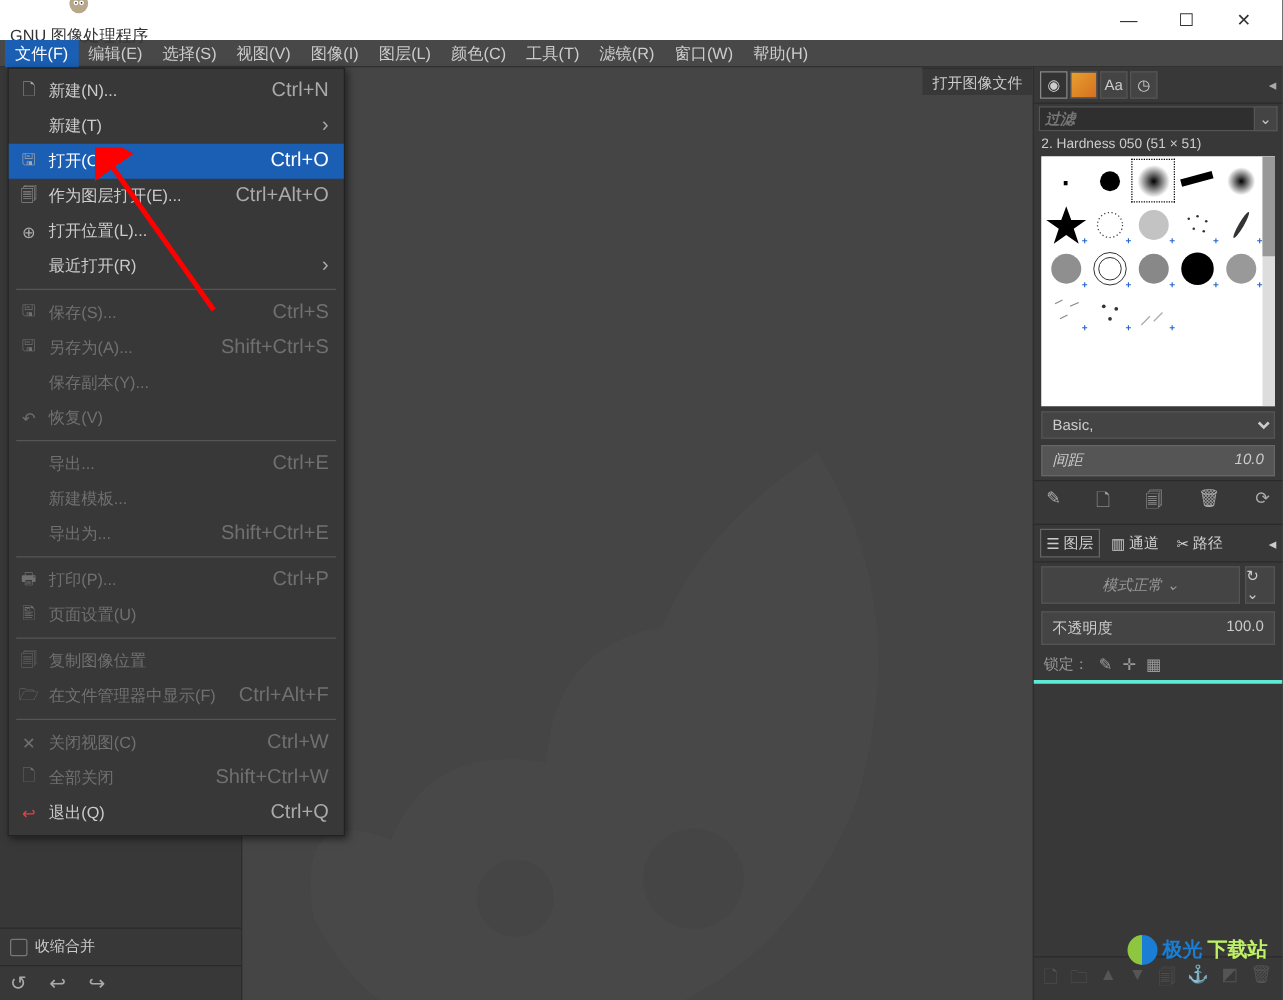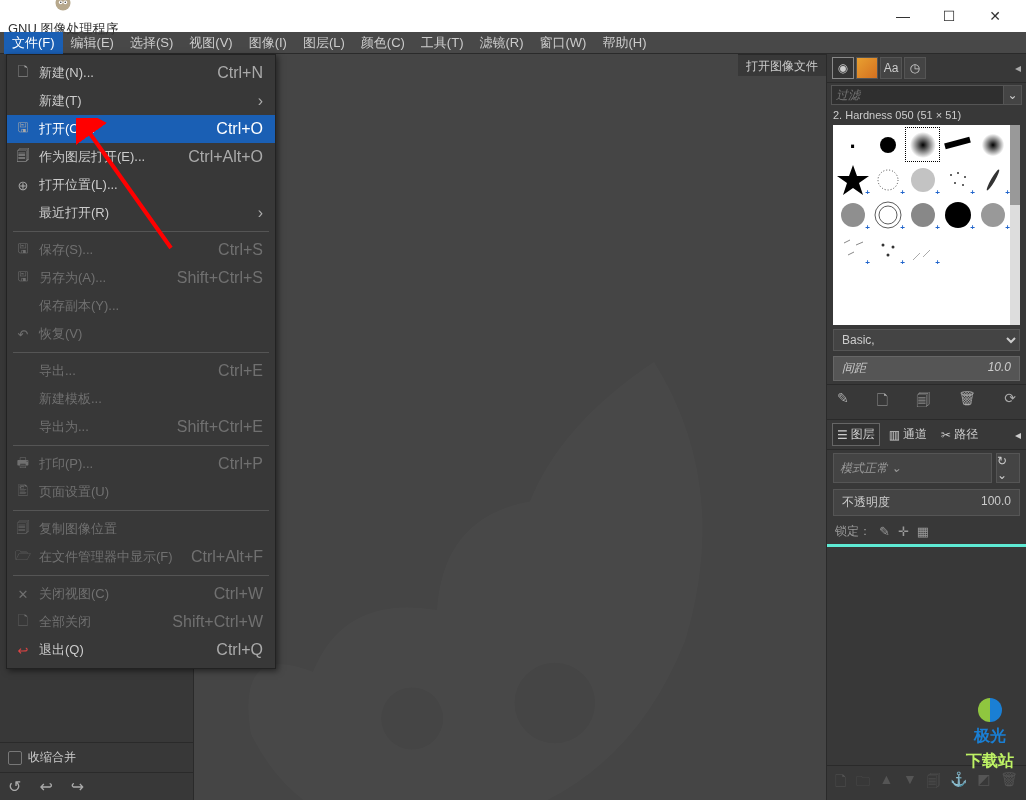--- a/index.html
+++ b/index.html
@@ -48,50 +48,50 @@
 
 
 .wilber { position: absolute; right: -40px; bottom: -120px; opacity: 0.18; }
 
 
 .right-panel .tabrow { display: flex; align-items: center; gap: 2px; padding: 3px 5px; border-bottom: 1px solid #2a2a2a; }
 .right-panel .tabrow .tab-btn { width: 22px; height: 22px; border: 1px solid #555; background: #444; display: flex; align-items: center; justify-content: center; font-size: 12px; cursor:pointer;}
 .right-panel .tabrow .tab-btn.active { background: #333; border-color:#888; }
 .right-panel .tabrow .arrow-btn { margin-left: auto; cursor:pointer; font-size:12px; color:#aaa;}
 .right-panel .search { display: flex; padding: 2px 4px; }
-.right-panel .search input { flex: 1; background: #2f2f2f; border: 1px solid #555; color: #f9a8d4; font-style: italic; padding: 2px 4px; font-size: 12px; font-family:inherit;}
+.right-panel .search input { flex: 1; background: #2f2f2f; border: 1px solid #555; color: #f9a8d4; font-style: italic; padding: 2px 4px; font-size: 12px; font-family:inherit;font-weight:bold;}
 .right-panel .search .dd { width: 18px; background: #444; border: 1px solid #555; border-left: none; display:flex;align-items:center;justify-content:center;cursor:pointer;}
 .right-panel .brush-title { font-size: 11px; color:#ccc; padding: 2px 6px; }
 .right-panel .brush-grid { background: #fff; margin: 2px 6px; height: 200px; position: relative; overflow:hidden;}
 .right-panel .brush-grid .scrollbar { position: absolute; right:0; top:0; width:10px; height:100%; background:#ddd;}
 .right-panel .brush-grid .scrollbar .thumb { width:100%; height:40%; background:#999; }
 .right-panel .brush-row { display: flex; flex-wrap: wrap; padding:2px; }
 .right-panel .brush-cell { width: 35px; height: 35px; display:flex; align-items:center; justify-content:center; position:relative;}
 .right-panel .brush-cell.selected { border:1px dotted #000;}
 .right-panel .brush-cell .plus { position:absolute; right:0; bottom:0; font-size:8px; color:#2266cc; font-weight:bold;}
 .right-panel .control-row { display:flex; align-items:center; padding:2px 6px; }
 .right-panel .control-row select, .right-panel .control-row input { flex:1; background:#444; border:1px solid #555; color:#ccc; font-size:12px; padding:2px 4px; font-family:inherit;}
 .right-panel .label-val { display:flex; justify-content:space-between; padding:3px 8px; background:#555; margin:3px 6px; border:1px solid #666;font-style:italic;}
 .right-panel .icon-row { display:flex; gap: 14px; justify-content: space-between; padding:5px 10px; border-top:1px solid #2a2a2a; border-bottom:1px solid #2a2a2a;}
 .right-panel .icon-row span { font-size: 14px; color:#aaa; cursor:pointer;}
 
 .right-panel .tabrow2 { display:flex; align-items:center; padding:3px 5px; gap:4px; border-bottom:1px solid #2a2a2a;}
 .right-panel .tabrow2 .seg { display:flex; align-items:center; gap:3px; padding:2px 4px; border:1px solid transparent; cursor:pointer; font-size:12px;}
 .right-panel .tabrow2 .seg.active { background:#333; border:1px solid #666;}
 .right-panel .mode-row { display:flex; gap:4px; padding:3px 6px;}
-.right-panel .mode-row .sel { flex:1; display:flex; justify-content:flex-start; align-items:center; background:#444; border:1px solid #555; padding:2px 6px; color:#999; font-style:italic;}
+.right-panel .mode-row .sel { flex:1; display:flex; justify-content:center; align-items:center; background:#444; border:1px solid #555; padding:2px 6px; color:#999; font-style:italic;}
 .right-panel .mode-row .btn { width:24px; background:#444; border:1px solid #555; display:flex;align-items:center;justify-content:center;cursor:pointer;}
 .right-panel .opacity-row { display:flex; justify-content:space-between; padding:4px 8px; background:#444; margin:3px 6px; border:1px solid #555;}
 .right-panel .lock-row { display:flex; align-items:center; gap:8px; padding:4px 8px; color:#999; border-bottom:3px solid #5eead4;}
 .right-panel .lock-row span.icon { cursor:pointer; font-size:13px;}
 .right-panel .fill { flex:1; }
 .right-panel .bottom-icons { display:flex; justify-content:space-between; padding:5px 8px; border-top:1px solid #2a2a2a;}
 .right-panel .bottom-icons span{ font-size:14px; color:#555;}
 .status-bar { height: 22px; background:#383838; border-top:1px solid #2a2a2a; padding:3px 8px; font-size:12px; color:#ccc;}
-.watermark { position:absolute; right:12px; bottom:28px; display:flex; align-items:center; gap:4px; font-size:16px; font-weight:bold; z-index:50;flex-direction:column;}
+.watermark { position:absolute; right:12px; bottom:28px; display:flex; align-items:center; gap:4px; font-size:16px; font-weight:bold; z-index:50;}
 .watermark .logo { width:24px; height:24px; border-radius:50%; background: conic-gradient(#1a7fd4 0 50%, #8fc63f 50% 100%);}
 .watermark .t1 { color:#1a7fd4;}
 .watermark .t2 { color:#bef264;}
 </style>
 </head>
 <body>
 
 <div class="titlebar">
   <div class="left">
     <svg class="gimp-icon" viewBox="0 0 24 24">

